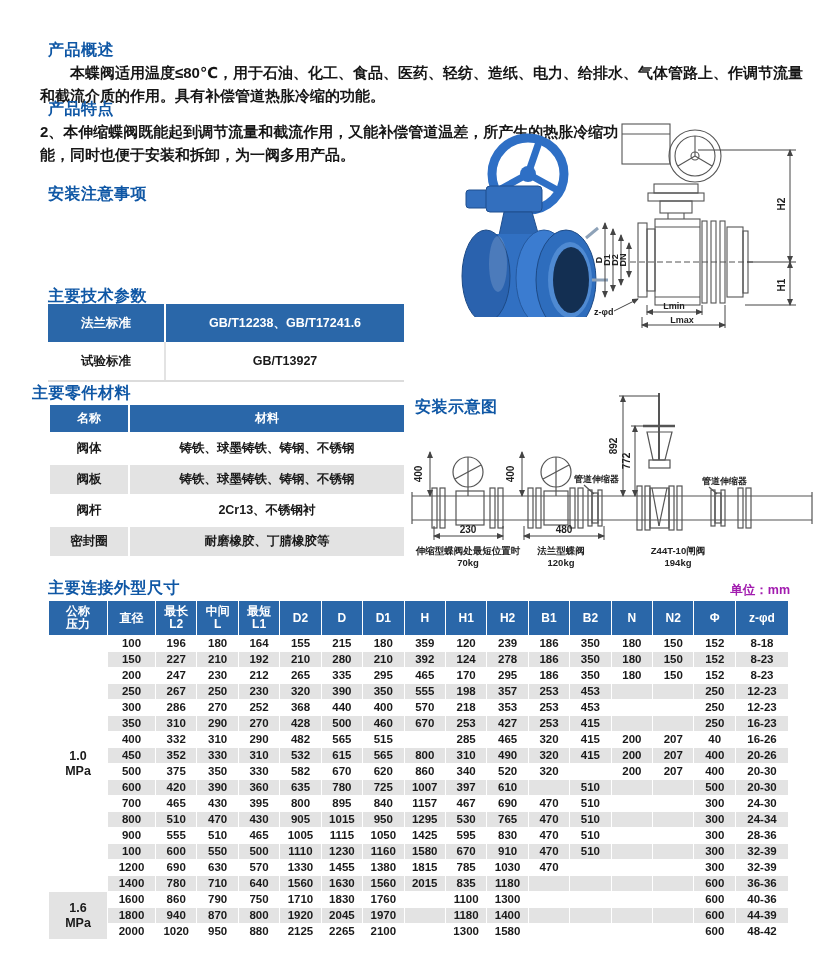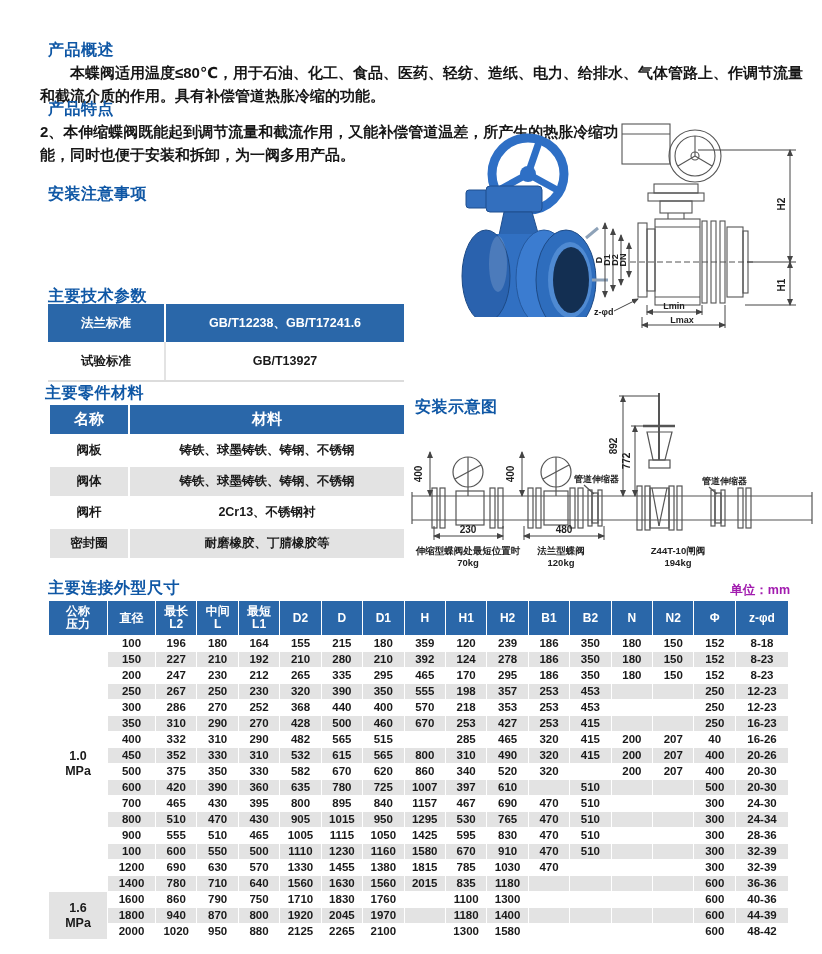--- a/index.html
+++ b/index.html
@@ -14,21 +14,21 @@
   
   table.tech{border-collapse:collapse;width:356px;text-align:center;font-size:12.5px;font-weight:700;}
   table.tech td{padding:12px 2px;line-height:14px;}
   table.tech tr.hd td{background:#2a67a9;color:#fff;}
   table.tech td.lbl{width:112px;border-right:2px solid #fff;}
   table.tech tr.plain td{border-bottom:2px solid #dcdcdc;color:#1a1a1a;}
   table.tech tr.plain td.lbl{border-right:2px solid #e3e3e3;}
 
   
   table.mat{border-collapse:collapse;width:358px;text-align:center;font-size:12.5px;font-weight:700;}
-  table.mat th{background:#2a67a9;color:#fff;padding:5px 2px;border:2px solid #fff;font-size:15px;}
+  table.mat th{background:#2a67a9;color:#fff;padding:5px 2px;border:2px solid #fff;font-size:12px;}
   table.mat th.c1{width:74px;}
   table.mat td{padding:6px 2px;border:2px solid #fff;color:#1a1a1a;background:#fff;}
   table.mat tbody tr:nth-child(even) td{background:#e3e3e3;}
 
   
   table.dims{border-collapse:collapse;table-layout:fixed;width:741px;text-align:center;
              font-size:11.5px;font-weight:700;}
   table.dims th{background:#2a67a9;color:#fff;border:1px solid #fff;white-space:pre-line;
                 line-height:13px;padding:4px 0;font-size:12px;}
   table.dims th:first-child{width:58px;}
@@ -70,35 +70,35 @@
       <td class="lbl">法兰标准</td>
       <td>GB/T12238、GB/T17241.6</td>
     </tr>
     <tr class="plain">
       <td class="lbl">试验标准</td>
       <td>GB/T13927</td>
     </tr>
   </tbody>
     </table>
 
-  <div class="abs sec-title" style="left:45px;top:383px;">主要零件材料</div>
+  <div class="abs sec-title" style="left:32px;top:383px;">主要零件材料</div>
   <table class="mat abs" style="left:48px;top:403px;">
     <thead>
       <tr>
         <th class="c1">名称</th>
         <th>材料</th>
       </tr>
     </thead>
     <tbody>
       <tr>
-        <td>阀板</td>
+        <td>阀体</td>
         <td>铸铁、球墨铸铁、铸钢、不锈钢</td>
       </tr>
       <tr>
-        <td>阀体</td>
+        <td>阀板</td>
         <td>铸铁、球墨铸铁、铸钢、不锈钢</td>
       </tr>
       <tr>
         <td>阀杆</td>
         <td>2Cr13、不锈钢衬</td>
       </tr>
       <tr>
         <td>密封圈</td>
         <td>耐磨橡胶、丁腈橡胶等</td>
       </tr>

